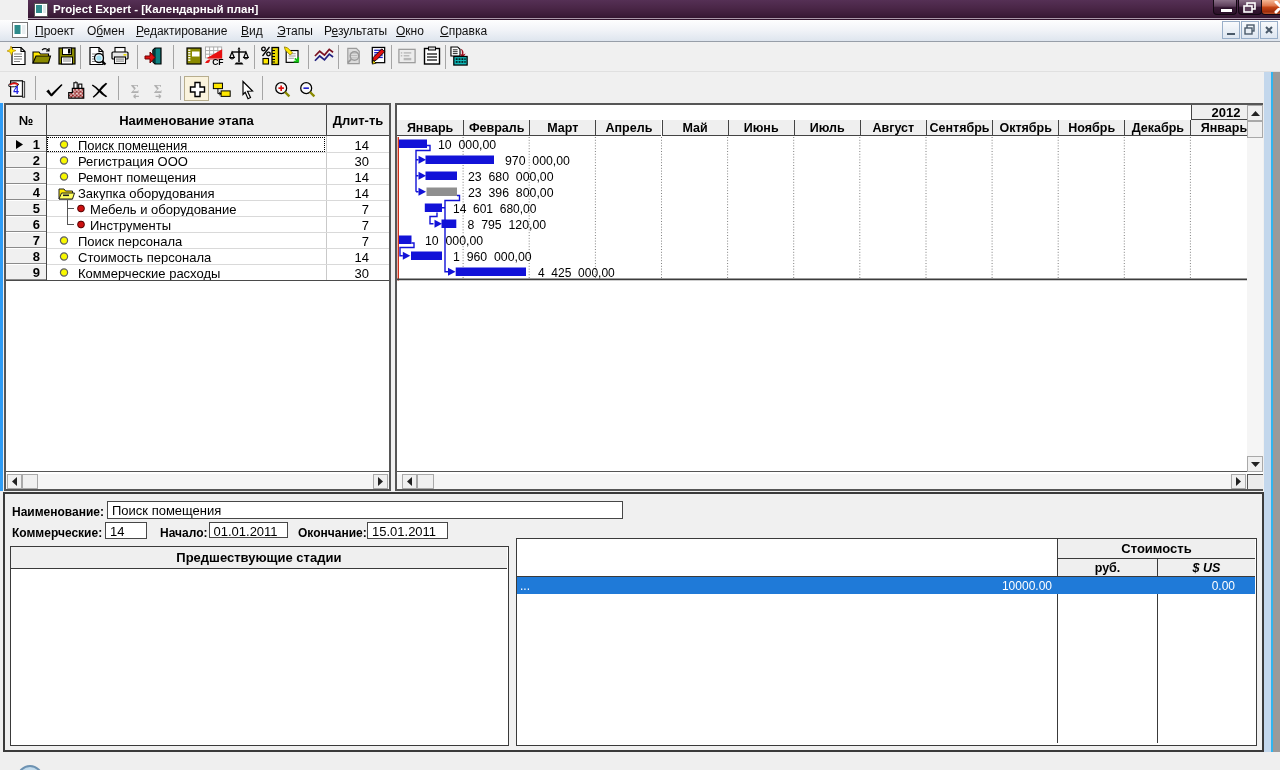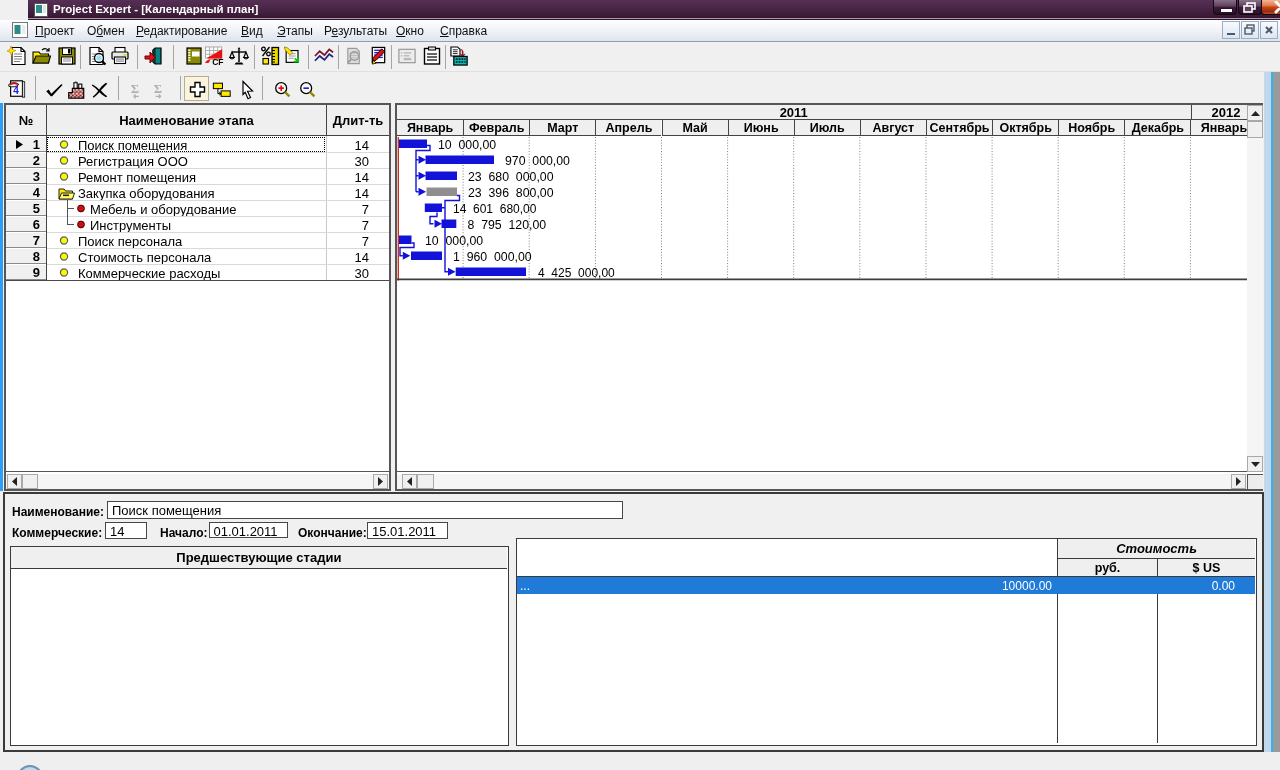--- a/index.html
+++ b/index.html
@@ -454,21 +454,20 @@
     </div>
   <div class="sbthumb" style="left:16px;top:368.5px;width:16px;height:15px;"></div>
   <div class="sbbtn" style="left:367px;top:368.5px;width:15px;height:15px;">
       <svg width="7" height="9">
         <path d="M1 0 L6 4.5 L1 9 Z" fill="#222"></path>
       </svg>
     </div>
 </div>
 <div class="abs" id="gpanel">
 
-  <div class="hdrcell" style="left:0;top:0;width:793.5px;height:15px;border-bottom:1.2px solid #444;font-size:13px;">2011</div>
   <div class="hdrcell" style="left:793.5px;top:0;width:70px;height:15px;border-bottom:1.2px solid #444;border-left:1.2px solid #444;font-size:13px;">2012</div>
 
   <div class="hdrcell" style="left:0.0px;top:15px;width:66.1px;height:16px;border-bottom:1.4px solid #444;font-size:12.5px;overflow:hidden">Январь</div>
 <div class="hdrcell" style="left:66.1px;top:15px;width:66.1px;height:16px;border-left:1.2px solid #444;border-bottom:1.4px solid #444;font-size:12.5px;overflow:hidden">Февраль</div>
 <div class="hdrcell" style="left:132.2px;top:15px;width:66.20000000000002px;height:16px;border-left:1.2px solid #444;border-bottom:1.4px solid #444;font-size:12.5px;overflow:hidden">Март</div>
 <div class="hdrcell" style="left:198.4px;top:15px;width:66.1px;height:16px;border-left:1.2px solid #444;border-bottom:1.4px solid #444;font-size:12.5px;overflow:hidden">Апрель</div>
 <div class="hdrcell" style="left:264.5px;top:15px;width:66.10000000000002px;height:16px;border-left:1.2px solid #444;border-bottom:1.4px solid #444;font-size:12.5px;overflow:hidden">Май</div>
 <div class="hdrcell" style="left:330.6px;top:15px;width:66.09999999999997px;height:16px;border-left:1.2px solid #444;border-bottom:1.4px solid #444;font-size:12.5px;overflow:hidden">Июнь</div>
 <div class="hdrcell" style="left:396.7px;top:15px;width:66.10000000000002px;height:16px;border-left:1.2px solid #444;border-bottom:1.4px solid #444;font-size:12.5px;overflow:hidden">Июль</div>
 <div class="hdrcell" style="left:462.8px;top:15px;width:66.19999999999999px;height:16px;border-left:1.2px solid #444;border-bottom:1.4px solid #444;font-size:12.5px;overflow:hidden">Август</div>
@@ -559,23 +558,23 @@
   <div class="blab" style="left:155px;top:32px">Начало:</div>
   <div class="binp" style="left:203.5px;top:28px;width:79px;height:16px">01.01.2011</div>
   <div class="blab" style="left:293px;top:32px">Окончание:</div>
   <div class="binp" style="left:362px;top:28px;width:81px;height:17px">15.01.2011</div>
 
   <div class="abs" style="left:5px;top:52px;width:498.5px;height:199.5px;background:#fff;border:1.4px solid #3a3a3a;box-sizing:border-box;">
     <div class="abs" style="left:0;top:0;width:495.7px;height:21px;background:#efefef;border-bottom:1.2px solid #3a3a3a;font-weight:bold;font-size:13px;display:flex;align-items:center;justify-content:center;">Предшествующие стадии</div>
   </div>
 
   <div class="abs" style="left:511px;top:44px;width:741px;height:207.5px;background:#fff;border:1.4px solid #3a3a3a;box-sizing:border-box;">
-    <div class="abs" style="left:540px;top:0;width:198px;height:20px;background:#efefef;border-left:1.3px solid #3a3a3a;border-bottom:1.2px solid #3a3a3a;font-weight:bold;font-size:13px;display:flex;align-items:center;justify-content:center;box-sizing:border-box;font-style:italic;">Стоимость</div>
+    <div class="abs" style="left:540px;top:0;width:198px;height:20px;background:#efefef;border-left:1.3px solid #3a3a3a;border-bottom:1.2px solid #3a3a3a;font-weight:bold;font-size:13px;display:flex;align-items:center;justify-content:center;box-sizing:border-box;">Стоимость</div>
     <div class="abs" style="left:540px;top:20px;width:100px;height:17px;background:#efefef;border-left:1.3px solid #3a3a3a;font-weight:bold;font-size:12.5px;display:flex;align-items:center;justify-content:center;box-sizing:border-box;">руб.</div>
-    <div class="abs" style="left:640px;top:20px;width:98px;height:17px;background:#efefef;border-left:1.3px solid #3a3a3a;font-weight:bold;font-size:12.5px;display:flex;align-items:center;justify-content:center;box-sizing:border-box;">$ US</div>
+    <div class="abs" style="left:640px;top:20px;width:98px;height:17px;background:#efefef;border-left:1.3px solid #3a3a3a;font-weight:bold;font-size:12.5px;display:flex;align-items:center;justify-content:center;box-sizing:border-box;font-style:italic;">$ US</div>
     <div class="abs" style="left:0;top:37px;width:738px;height:1.2px;background:#3a3a3a;"></div>
 
     <div class="abs" style="left:0;top:38.2px;width:738px;height:17px;background:#1f7ad8;color:#fff;font-size:12px;">
       <div class="abs" style="left:3px;top:2px;">...</div>
       <div class="abs" style="left:440px;top:2px;width:95px;text-align:right;">10000.00</div>
       <div class="abs" style="left:640px;top:2px;width:78px;text-align:right;">0.00</div>
     </div>
 
     <div class="abs" style="left:540px;top:55.2px;width:1.3px;height:149px;background:#3a3a3a;"></div>
     <div class="abs" style="left:640px;top:55.2px;width:1.3px;height:149px;background:#3a3a3a;"></div>

